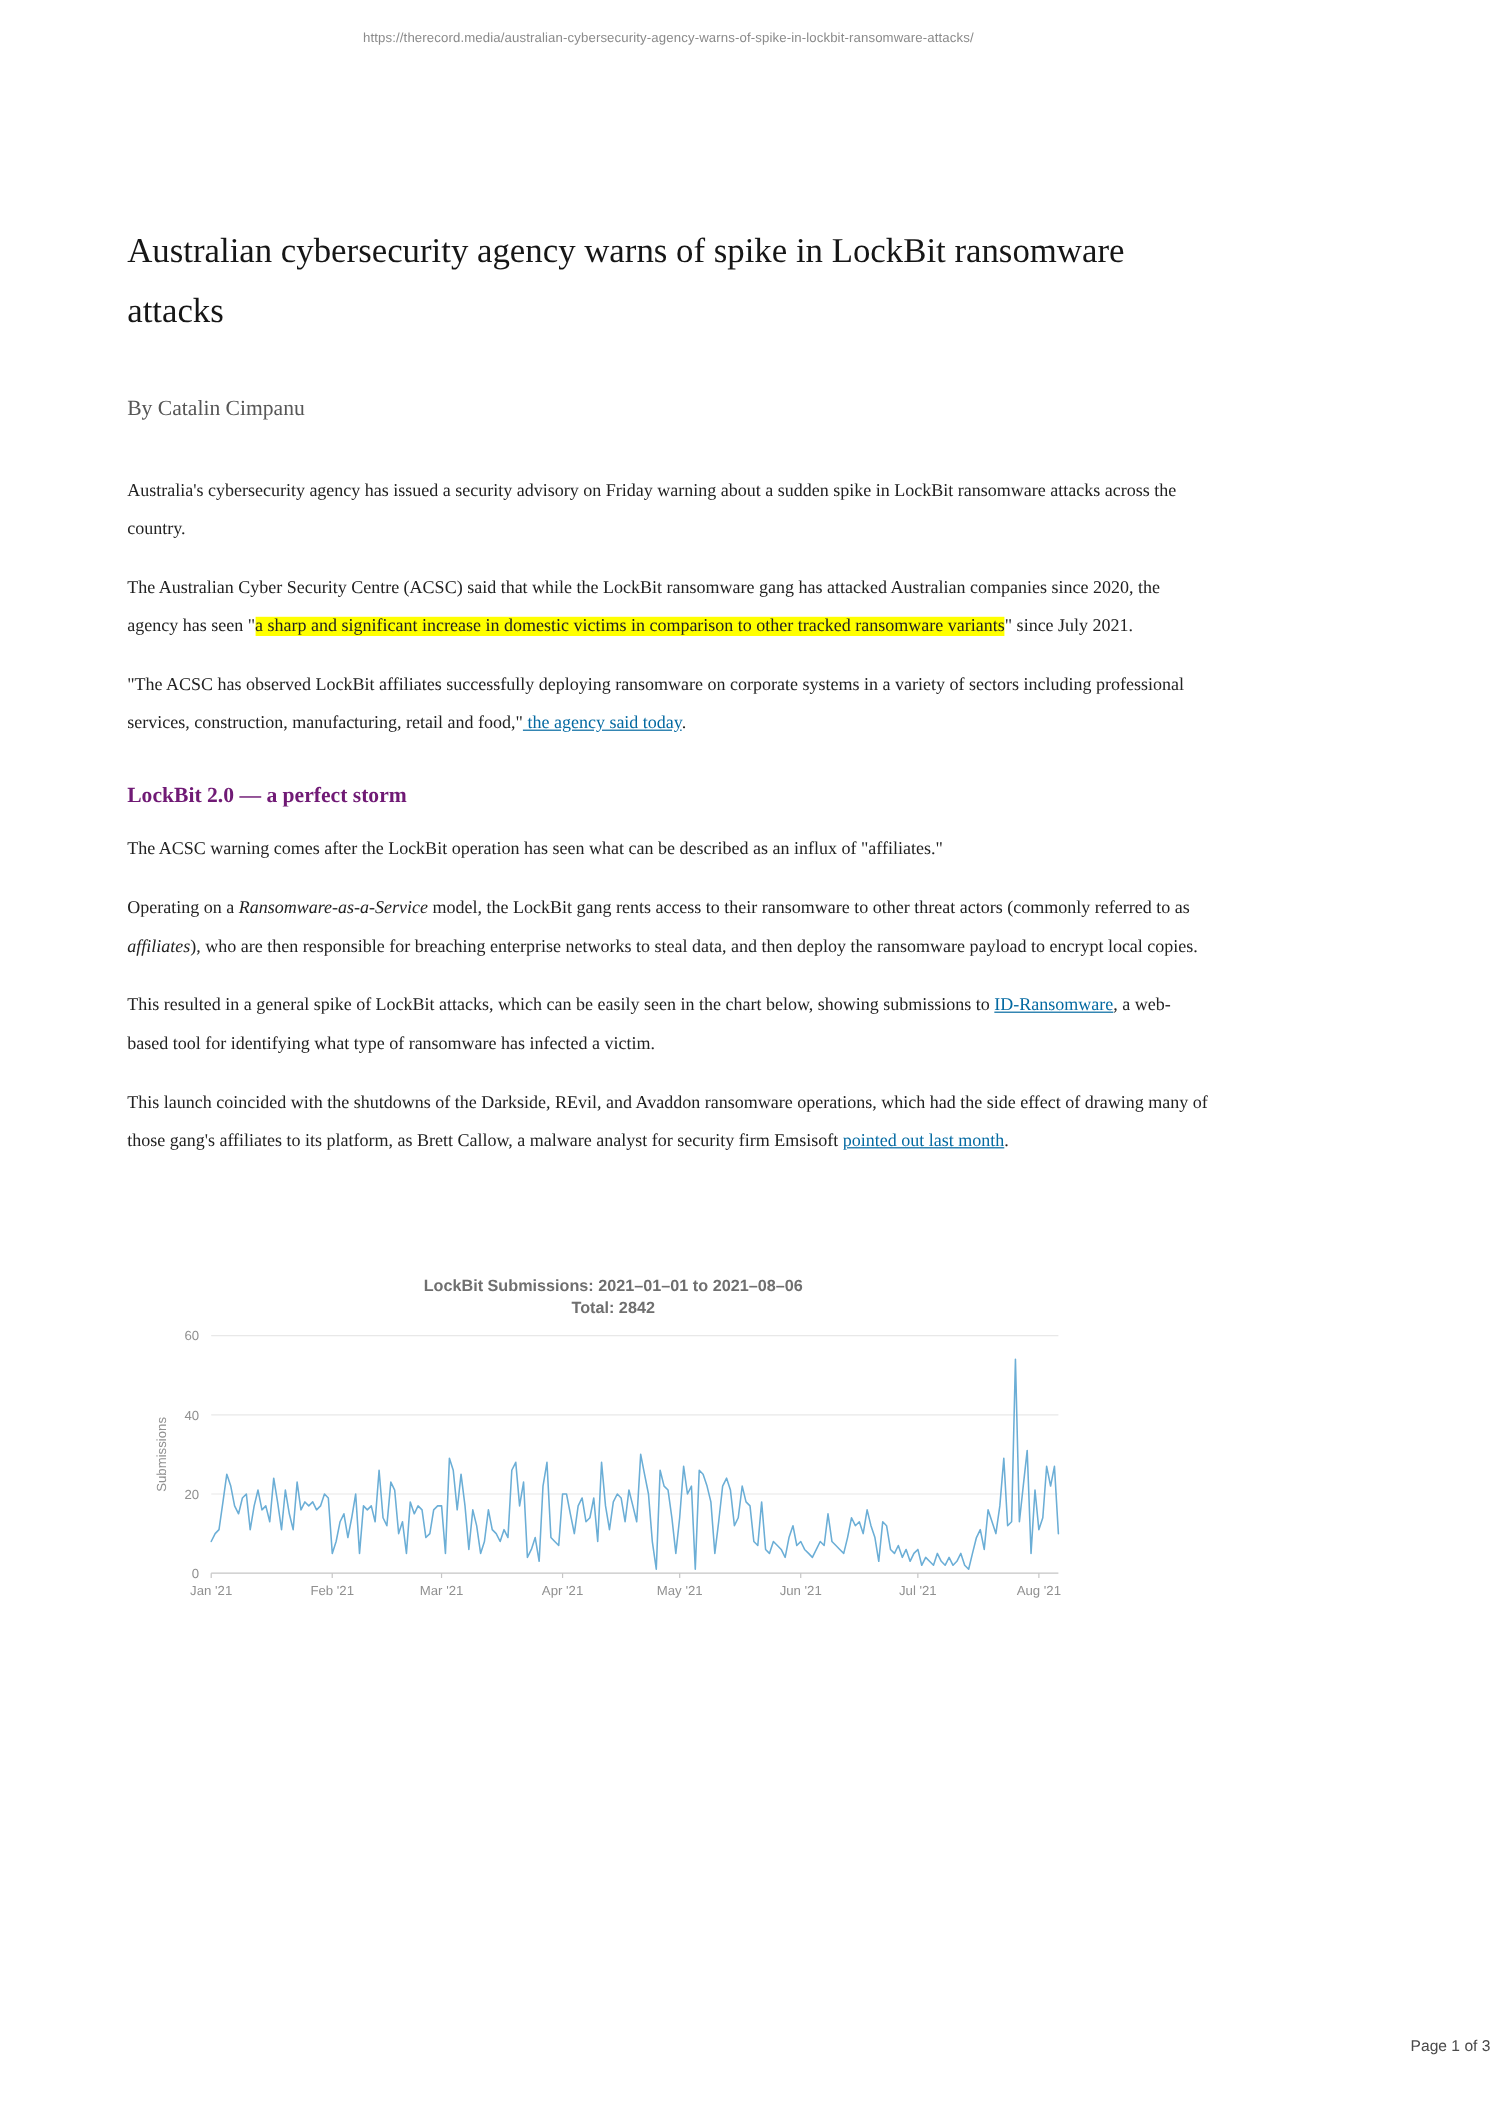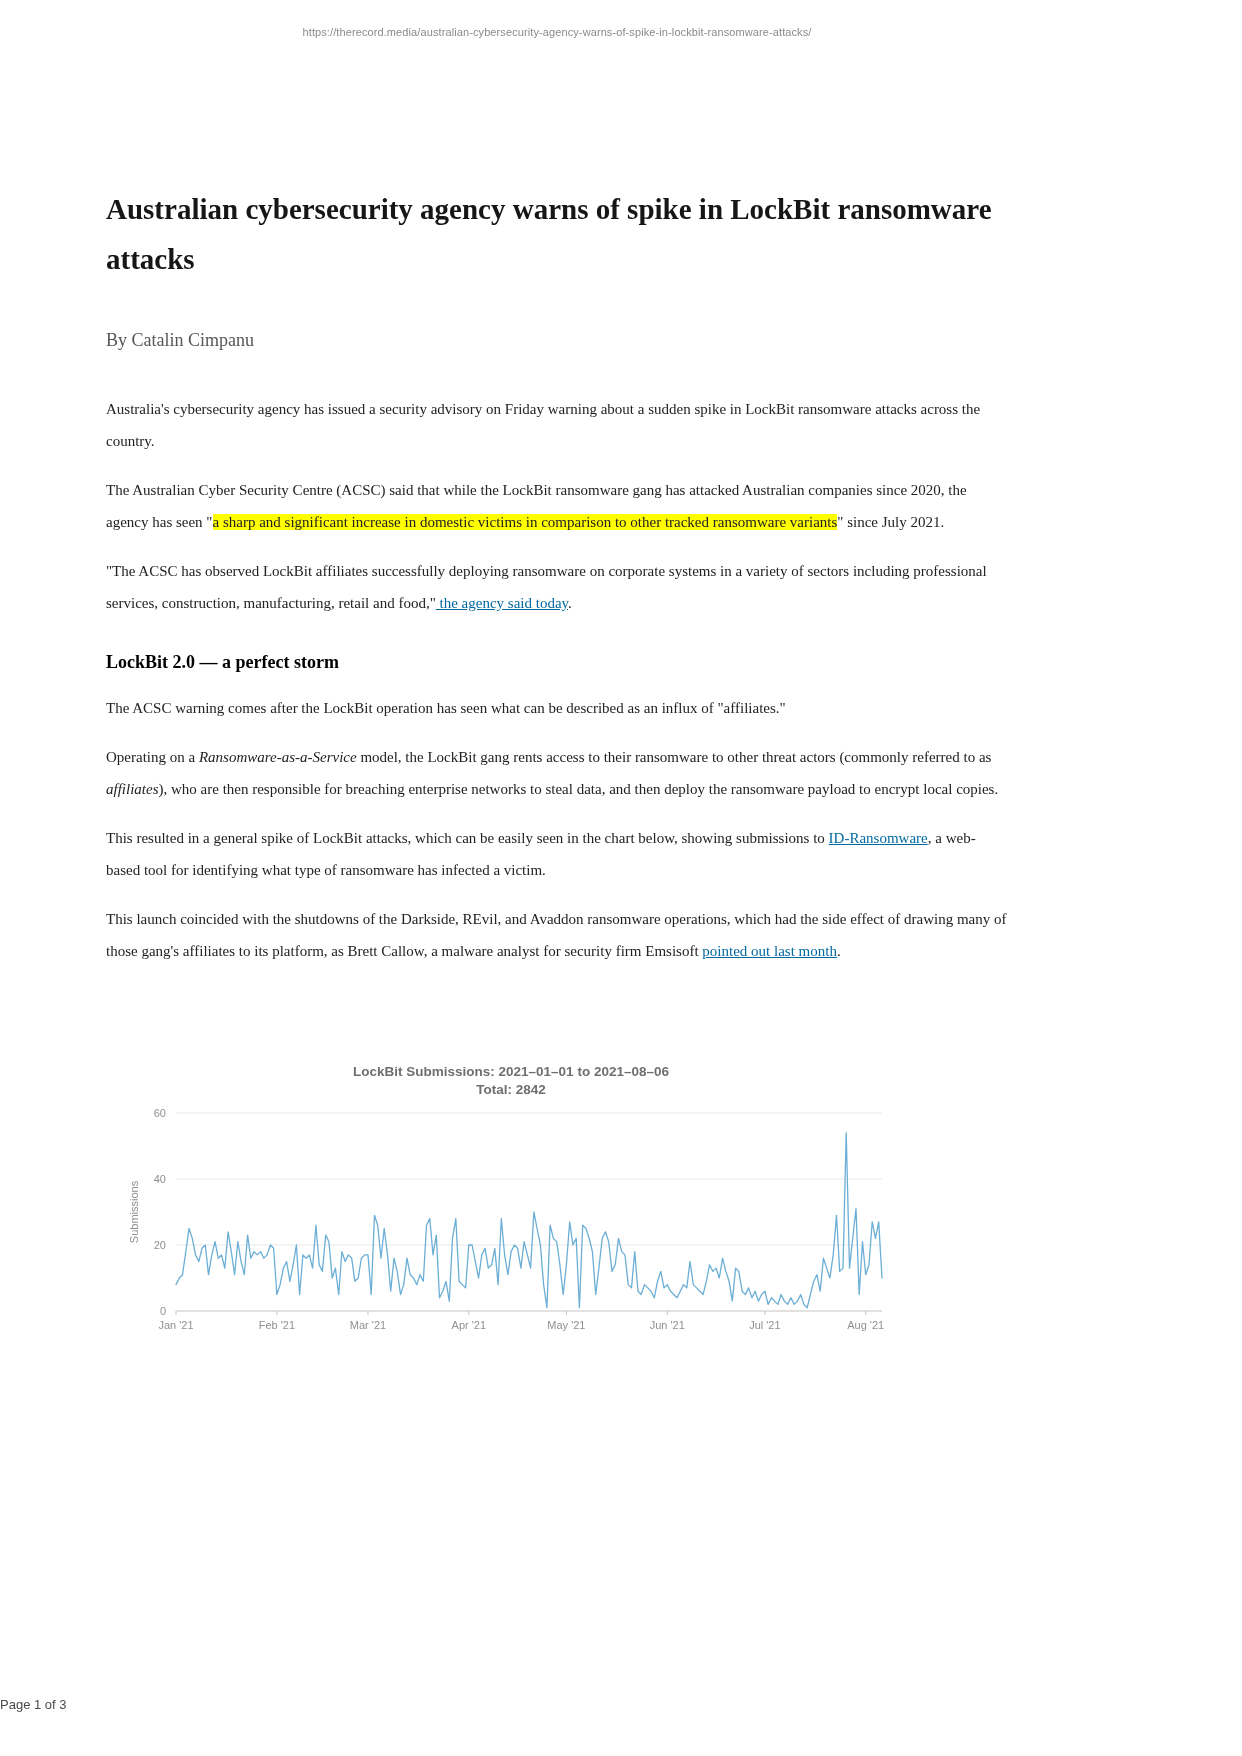--- a/index.html
+++ b/index.html
@@ -9,45 +9,45 @@
     background:#ffffff; overflow:hidden;
     font-family:"Liberation Serif", serif; color:#1f1f1f;
   }
   .print-header {
     padding-top:26px; width:902px; margin-left:106px; text-align:center;
     font-family:"Liberation Sans", sans-serif; font-size:11px; color:#8a8a8a;
     letter-spacing:0.1px;
   }
   .content { width:902px; margin-left:106px; }
   h1.article-title {
-    margin-top:146px; font-size:29px; font-weight:bold; line-height:50px;
+    margin-top:146px; font-size:29px; font-weight:normal; line-height:50px;
     color:#161616;
   }
   .byline { margin-top:46px; font-size:18px; color:#575757; }
   .meta   { margin-top:22px; font-size:15.5px; color:#6b6b6b; }
   .article-body p {
     margin-top:17px; font-size:15px; line-height:32px; color:#222222;
   }
   .article-body p:first-child { margin-top:42px; }
   .article-body h2 {
-    margin-top:30px; font-size:18px; font-weight:bold; color:#000000;
+    margin-top:30px; font-size:18px; font-weight:bold; color:#701a75;
     line-height:26px;
   }
   .article-body .hl { background:#ffff00; }
   .article-body .i  { font-style:italic; }
   .article-body a.link { color:#0369a1; text-decoration:underline; cursor:pointer; }
   .chart-section { width:770px; margin-left:20px; margin-top:96px; }
   .chart-title, .chart-subtitle {
     text-align:center; font-family:"Liberation Sans", sans-serif;
     font-size:13.5px; color:#6f6f6f; line-height:18px;font-weight:bold;
   }
   .chart-svg { display:block; width:770px; height:250px; margin-top:4px; }
   .ctick { font-family:"Liberation Sans", sans-serif; font-size:11px; fill:#909090; }
   .page-footer {
-    position:absolute; bottom:44px; left:0; width:100%; text-align:left;
+    position:absolute; bottom:44px; left:0; width:100%; text-align:right;
     font-family:"Liberation Sans", sans-serif; font-size:13px; color:#4a4a4a;
   }
 </style>
 </head>
 <body>
 
 <div class="page">
 
   <div class="print-header">https://therecord.media/australian-cybersecurity-agency-warns-of-spike-in-lockbit-ransomware-attacks/</div>
 

